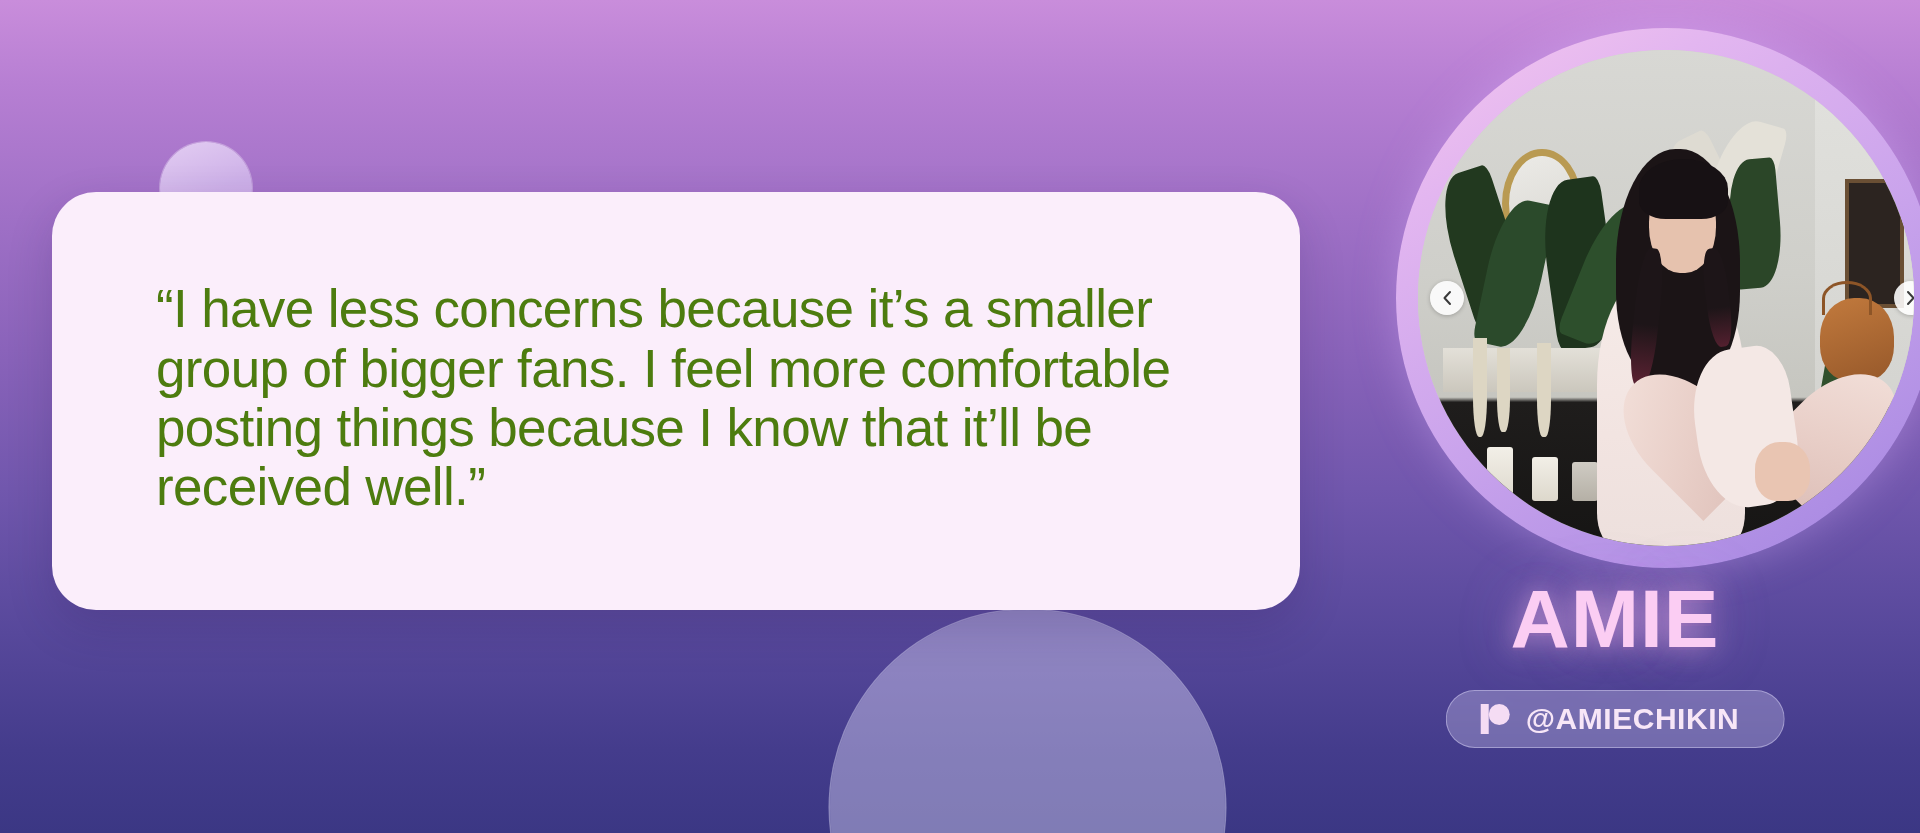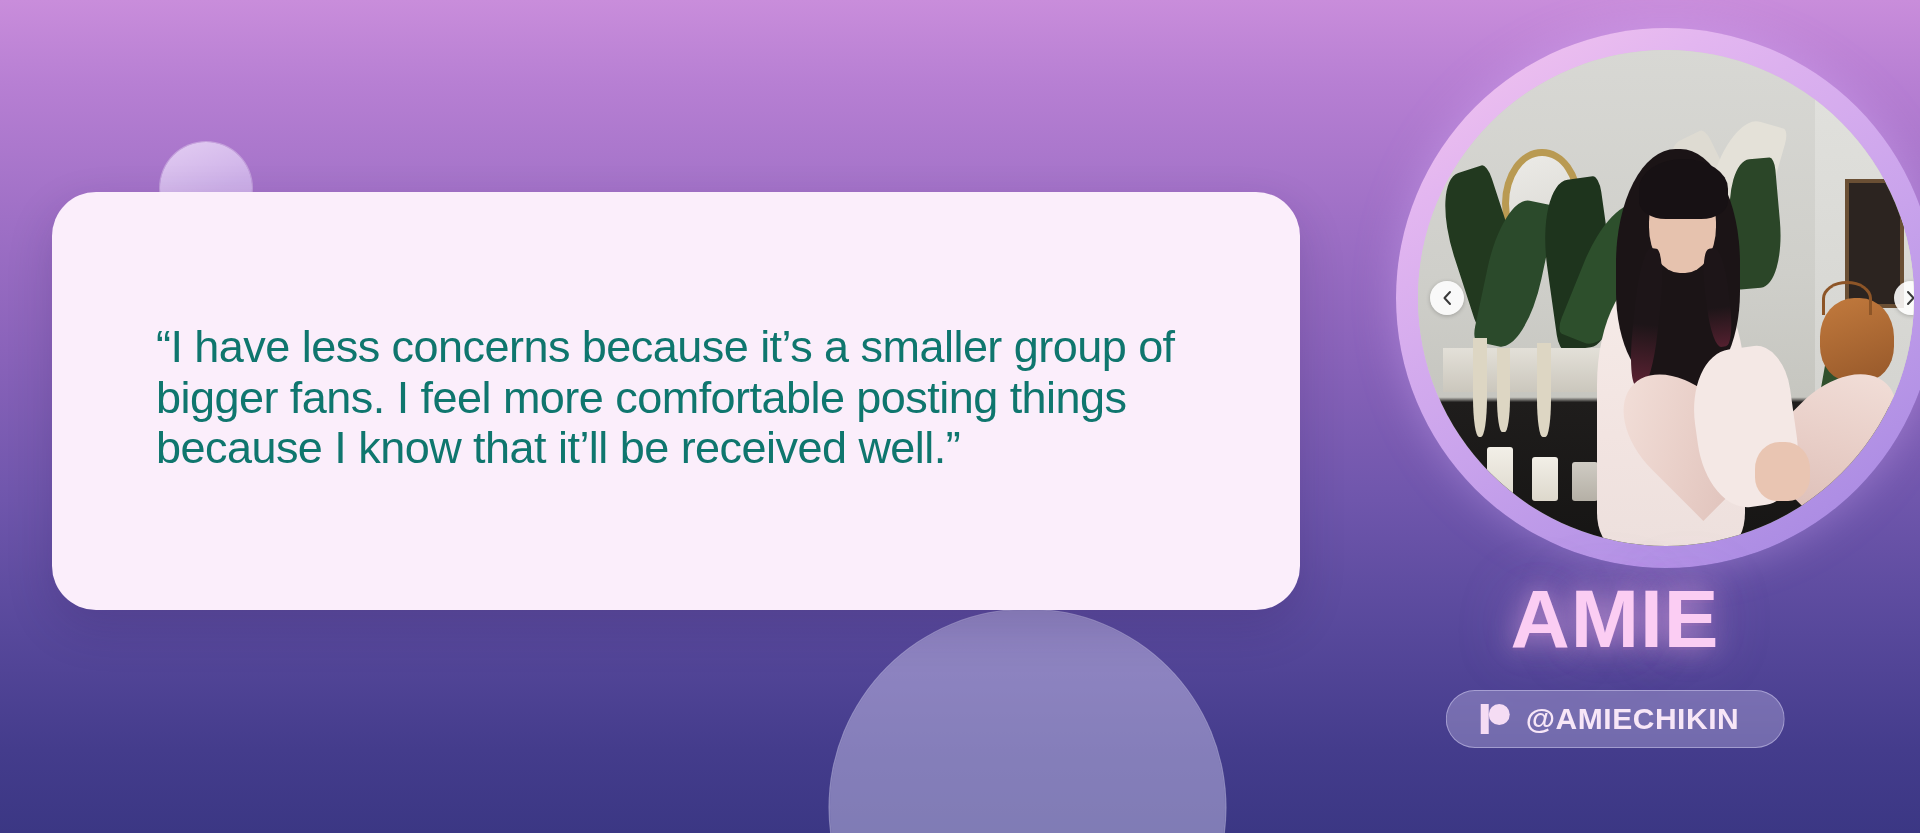--- a/index.html
+++ b/index.html
@@ -70,22 +70,22 @@
     background: #fbeefb;
     border-radius: 44px;
     box-shadow: 0 18px 46px rgba(40, 20, 80, 0.18);
     display: flex;
     align-items: center;
     z-index: 4;
   }
 
   .quote-text {
     padding: 0 96px 0 104px;
-    color: #0f766e;
-    font-size: 45px;
+    color: #4d7c0f;
+    font-size: 53px;
     line-height: 1.12;
     letter-spacing: -0.012em;
     font-weight: 400;
     font-family: "Liberation Sans", sans-serif;
     width: 100%;
     white-space: pre-line;
     margin-top: -6px;
   }
 
   

